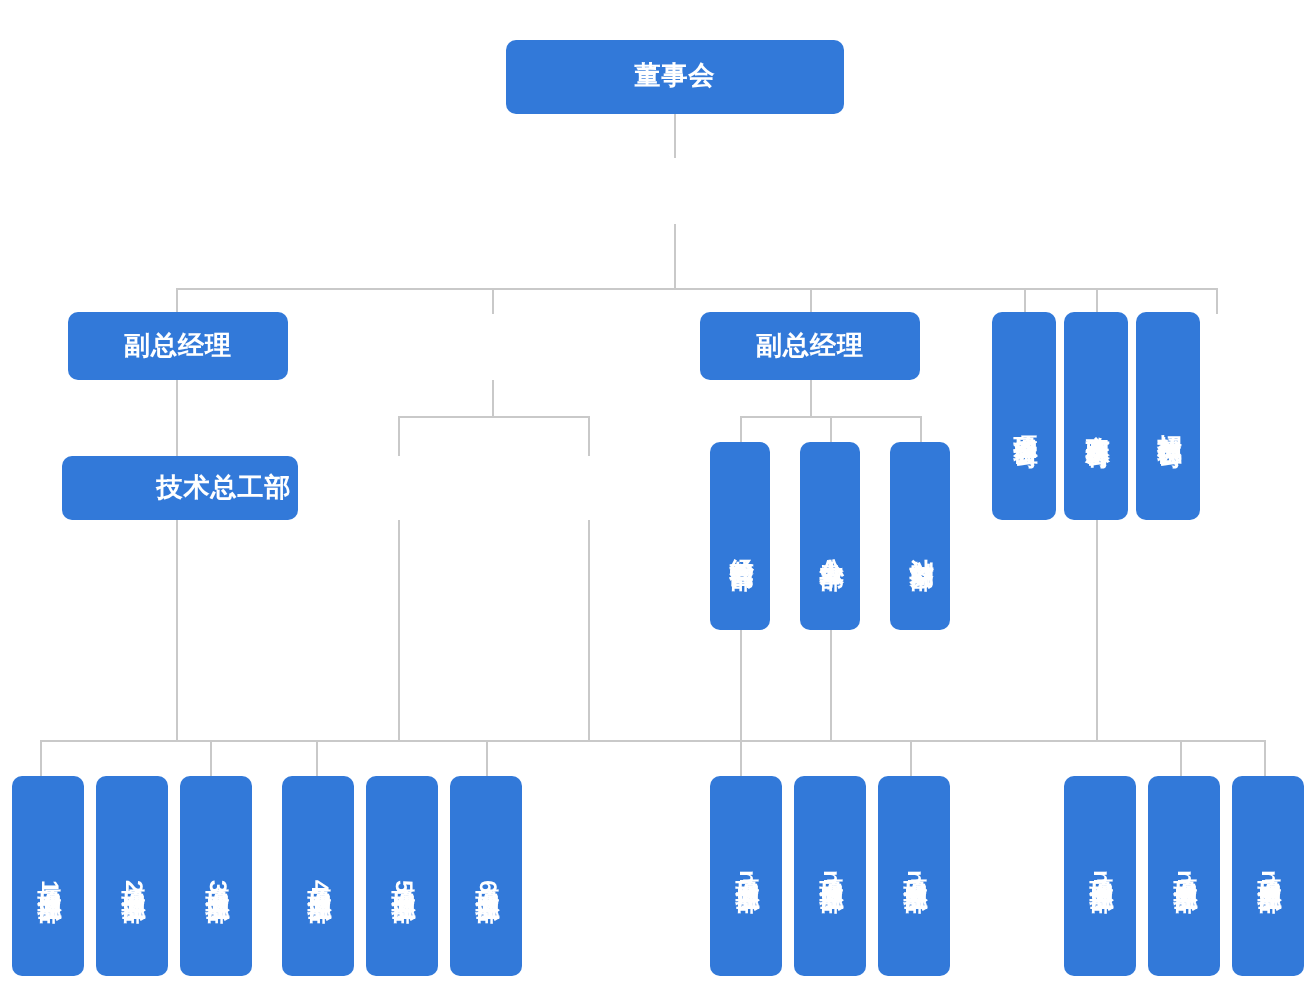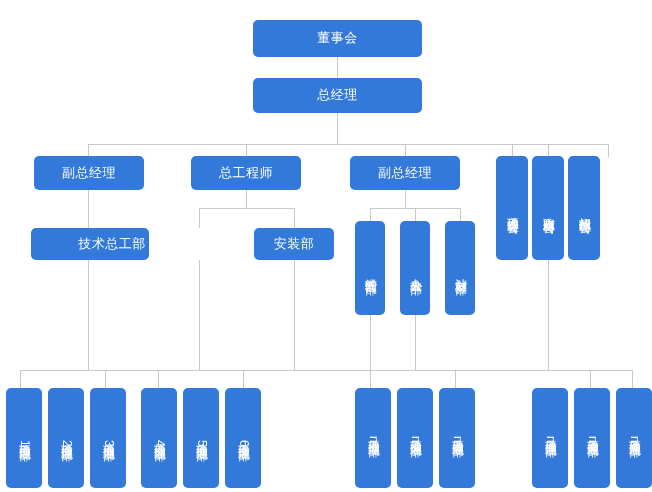--- a/index.html
+++ b/index.html
@@ -26,20 +26,21 @@
     box-sizing: border-box;
     display: flex;
     align-items: center;
     justify-content: center;
     text-align: center;
     font-size: 13px;
     line-height: 1.15;
     letter-spacing: 0.5px;
     z-index: 3;
     user-select: none;
+    font-weight: bold;
   }
   .node.vert {
     writing-mode: vertical-rl;
     text-orientation: upright;
     letter-spacing: 1px;
     font-size: 12px;
     padding-top: 6px;
   }
   .node.vert-num {
     writing-mode: vertical-rl;
@@ -104,32 +105,29 @@
   <div class="conn v" style="left:243px; top:370px; height:18px;"></div>
 
   <div class="conn v" style="left:370px; top:370px; height:18px;"></div>
   <div class="conn v" style="left:455px; top:370px; height:18px;"></div>
 
   <div class="conn v" style="left:590px; top:370px; height:18px;"></div>
   <div class="conn v" style="left:632px; top:370px; height:18px;"></div>
 
   <div class="node" style="left:253px; top:20px; width:169px; height:37px;">董事会</div>
 
-  <div class="node" style="left:253px; top:78px; width:169px; height:35px;">总经理</div>
 
   <div class="node" style="left:34px; top:156px; width:110px; height:34px;">副总经理</div>
-  <div class="node" style="left:191px; top:156px; width:110px; height:34px;">总工程师</div>
   <div class="node" style="left:350px; top:156px; width:110px; height:34px;">副总经理</div>
 
   <div class="node vert" style="left:496px; top:156px; width:32px; height:104px;">项目管理公司</div>
   <div class="node vert" style="left:532px; top:156px; width:32px; height:104px;">市政园林公司</div>
   <div class="node vert" style="left:568px; top:156px; width:32px; height:104px;">招标代理公司</div>
 
   <div class="node" style="left:31px; top:228px; width:118px; height:32px;padding-left:44px;">技术总工部</div>
-  <div class="node" style="left:254px; top:228px; width:80px; height:32px;">安装部</div>
 
   <div class="node vert" style="left:355px; top:221px; width:30px; height:94px;">经营合同部</div>
   <div class="node vert" style="left:400px; top:221px; width:30px; height:94px;">办公人事部</div>
   <div class="node vert" style="left:445px; top:221px; width:30px; height:94px;">计划财务部</div>
 
   <div id="supervision-layer">
       <div class="node vert-num" style="left: 6px; top: 388px; width: 36px; height: 100px;">
         <span class="cjk">项目监理部</span>
         <span class="num">1</span>
       </div>

